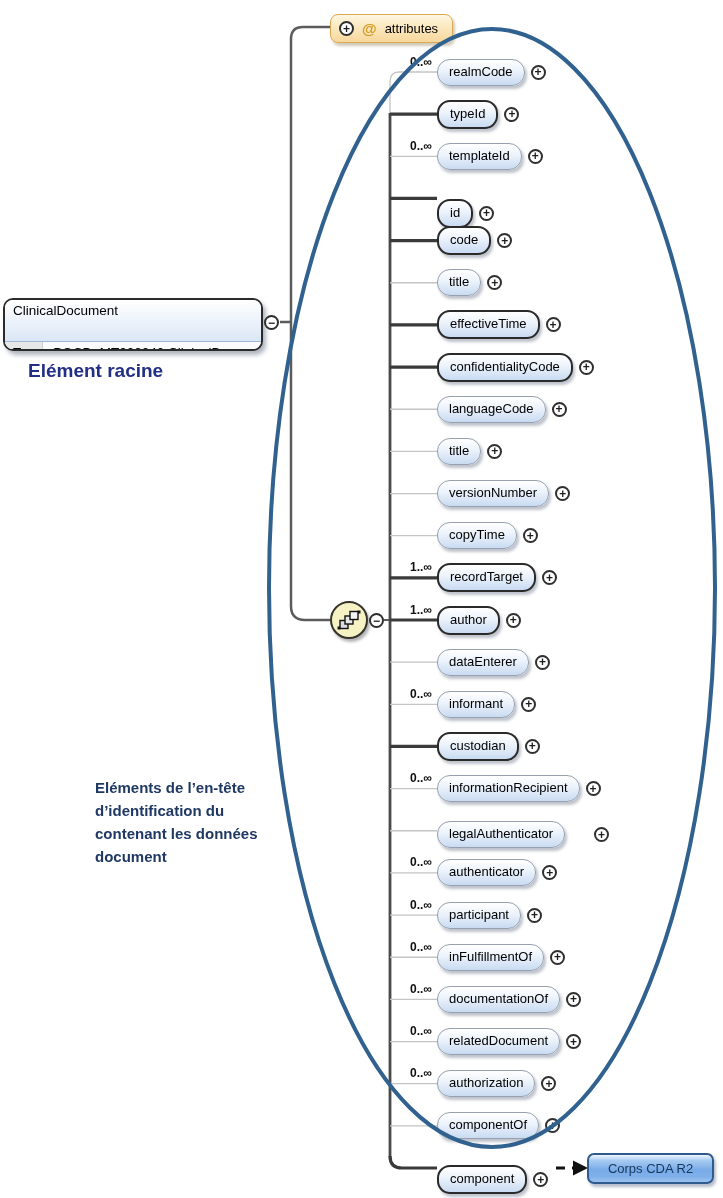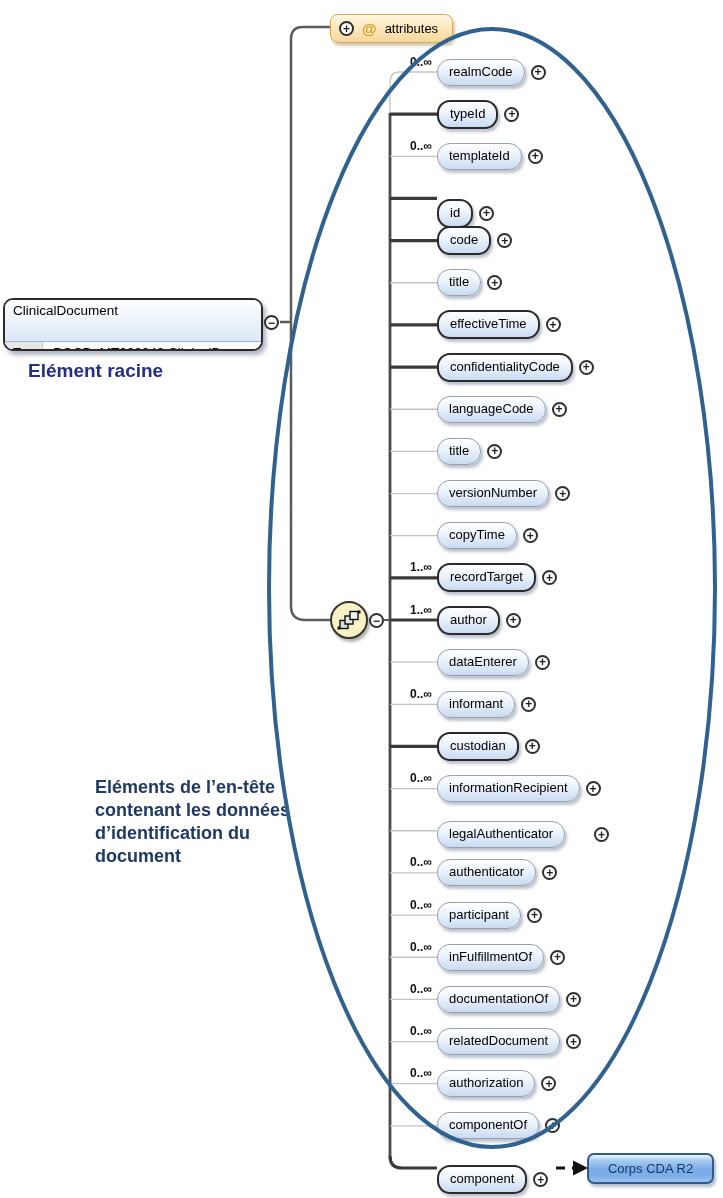--- a/index.html
+++ b/index.html
@@ -58,21 +58,21 @@
   .type-key{width:40px;background:#e7e7e7;border-right:1.5px solid #cfcfcf;padding:3px 0 0 8px;text-decoration:underline;}
   .type-val{padding:3px 0 0 10px;white-space:nowrap;}
 
   
   .label-racine{
     position:absolute;left:28px;top:360px;z-index:3;
     font-size:19px;font-weight:bold;color:#232e85;
   }
   .label-note{
     position:absolute;left:95px;top:776px;z-index:3;
-    font-size:18px;font-weight:bold;color:#1f3864;line-height:23px;
+    font-size:15px;font-weight:bold;color:#1f3864;line-height:23px;
   }
 
   
   .seq{
     position:absolute;left:330px;top:601px;width:34px;height:34px;z-index:3;
     background:#f6f2c4;border:2px solid #35342c;border-radius:50%;
     box-shadow:2px 3px 3px rgba(0,0,0,.3);
     display:flex;align-items:center;justify-content:center;
   }
 
@@ -145,22 +145,22 @@
       <span class="type-key">Type</span>
       <span class="type-val">POCD_MT000040.ClinicalDocument</span>
     </div>
   </div>
   <div class="circle abs" style="left:264px;top:315px;">−</div>
 
   <div class="label-racine">Elément racine</div>
 
   <div class="label-note" id="note">
       <div>Eléments de l’en-tête</div>
+      <div>d’identification du</div>
       <div>contenant les données</div>
-      <div>d’identification du</div>
       <div>document</div>
     </div>
 
   <div class="seq">
     <svg width="28" height="28" viewBox="0 0 28 28">
       <line x1="4" y1="22" x2="24" y2="6" stroke="#1a1a1a" stroke-width="1.6"></line>
       <rect x="2.5" y="20.5" width="3" height="3" fill="#1a1a1a"></rect>
       <rect x="22.5" y="4.5" width="3" height="3" fill="#1a1a1a"></rect>
       <rect x="5" y="14.5" width="8" height="8" fill="#dcdcdc" stroke="#111" stroke-width="1.4"></rect>
       <rect x="10" y="10" width="8" height="8" fill="#e8e8e8" stroke="#111" stroke-width="1.4"></rect>

